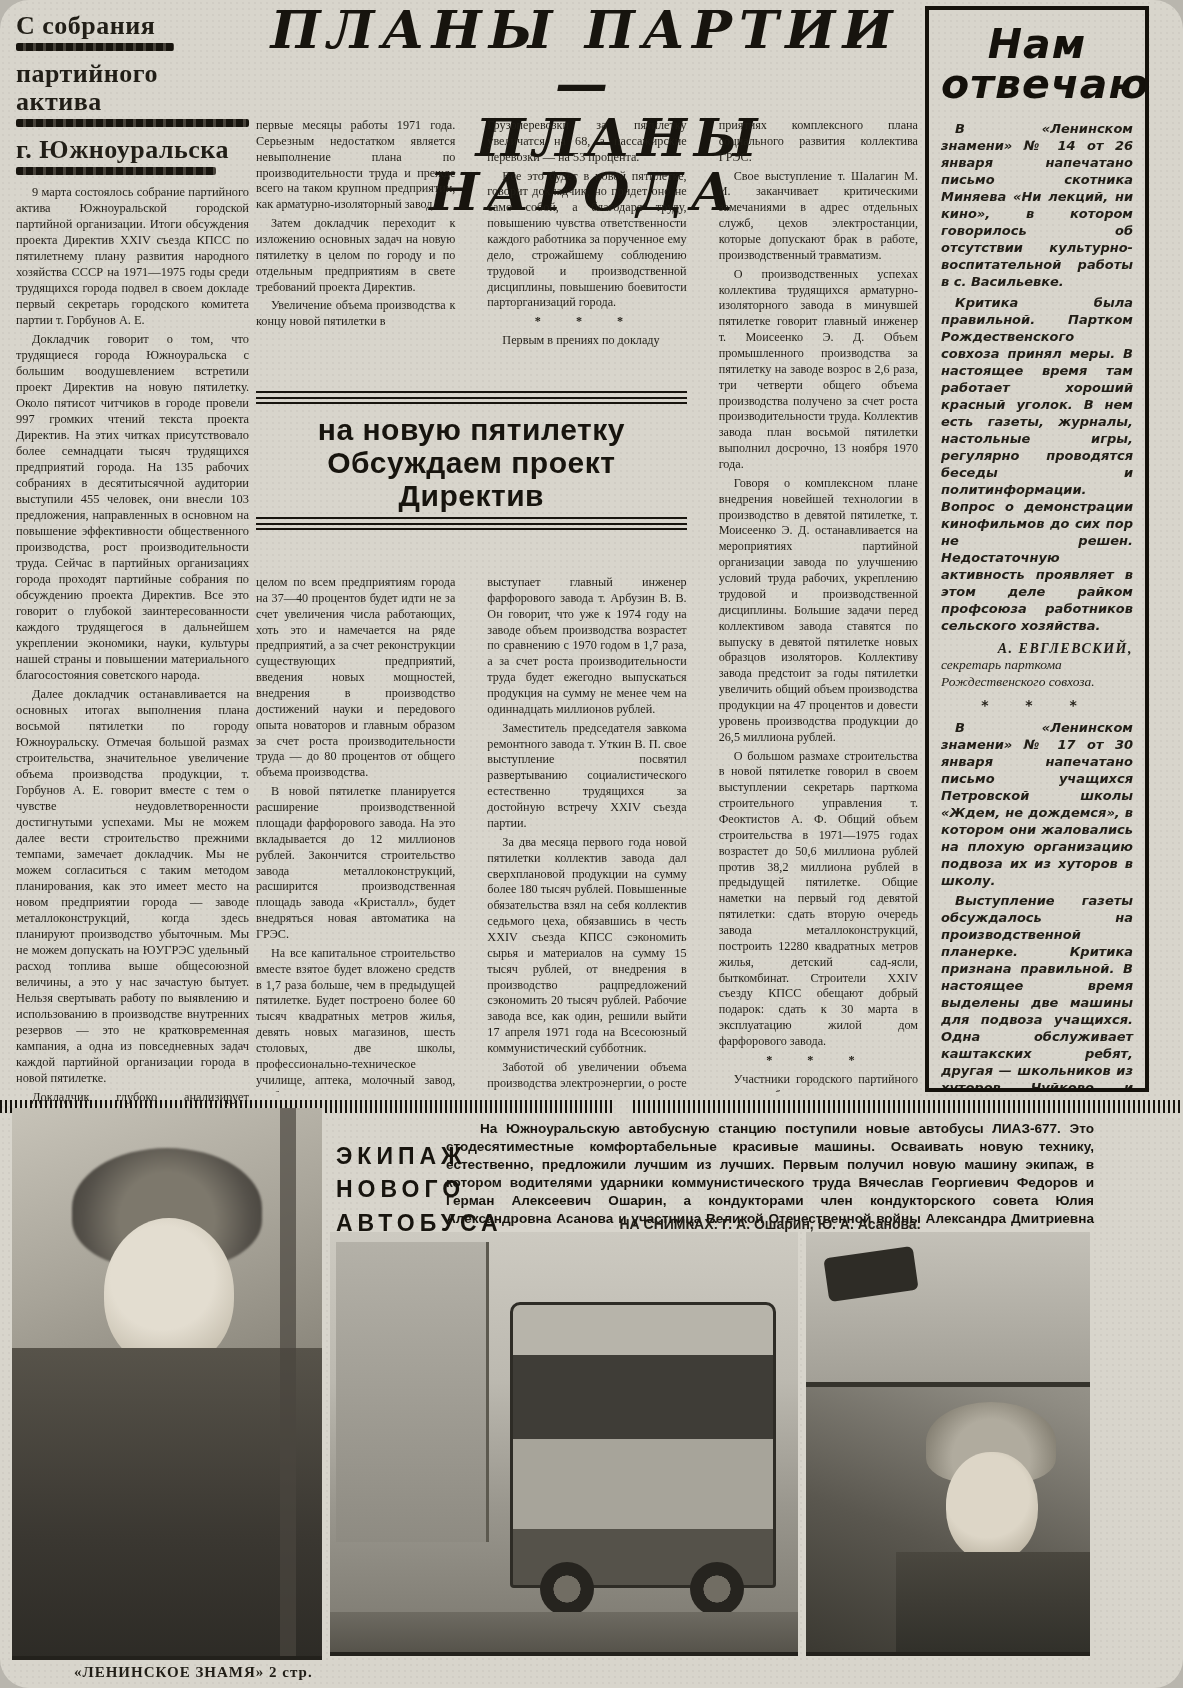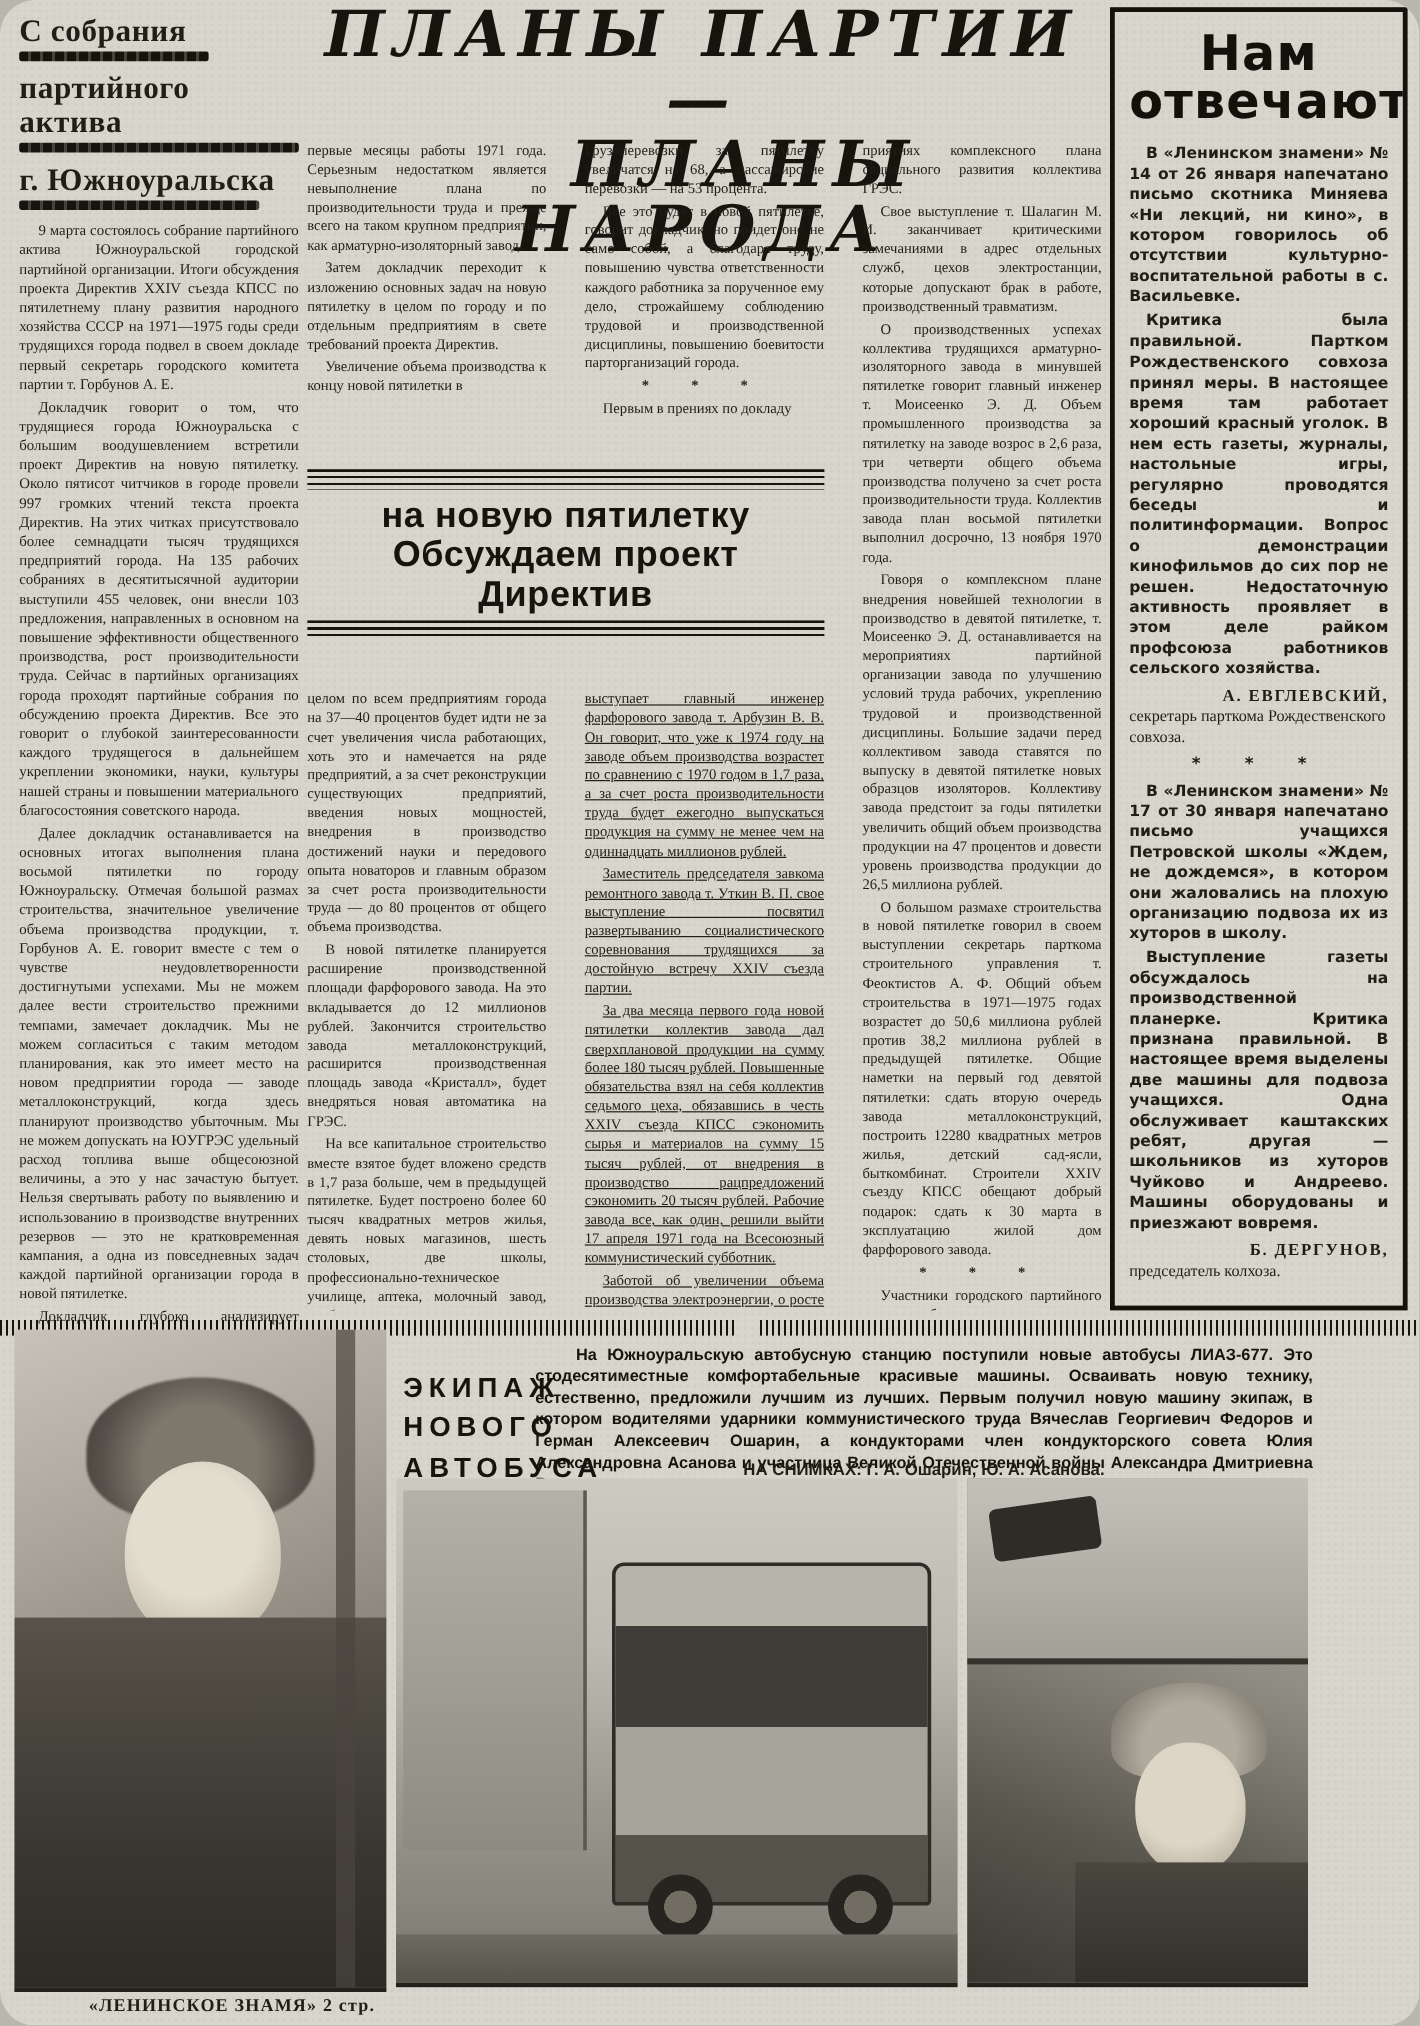--- a/index.html
+++ b/index.html
@@ -25,31 +25,31 @@
        display:grid;grid-template-columns:1fr 1fr 1fr;column-gap:15px;
        grid-template-rows:auto auto 1fr;overflow:hidden;gap:32px;}
   .mid p{margin:0 0 3px 0;text-indent:15px;text-align:justify;
          font-size:12.2px;line-height:1.3;}
   .mid p.cont{text-indent:0;}
   .mcolA-top{grid-column:1;grid-row:1;}
   .mcolB-top{grid-column:2;grid-row:1;}
   .mcolC{grid-column:3;grid-row:1/4;}
   .subhead-block{grid-column:1/3;grid-row:2;padding:2px 0 4px 0;}
   .mcolA-bot{grid-column:1;grid-row:3;}
-  .mcolB-bot{grid-column:2;grid-row:3;text-decoration:underline;}
+  .mcolB-bot{grid-column:2;grid-row:3;}
   .rules{height:17px;margin:5px 0;
          background:repeating-linear-gradient(180deg,#17140e 0 2px,rgba(0,0,0,0) 2px 5.6px);}
   .subhead{text-align:center;font-family:"Liberation Sans",sans-serif;font-weight:bold;
            font-size:30px;line-height:1.1;letter-spacing:.5px;color:#17140e;}
   .stars{text-align:center !important;text-indent:0 !important;letter-spacing:16px;
          font-weight:bold;font-size:13px;margin:3px 0 !important;}
   
-  .right-box{position:absolute;left:925px;top:6px;width:248px;height:1086px;
+  .right-box{position:absolute;left:925px;top:6px;width:224px;height:1086px;
              box-sizing:border-box;border:4px solid #15120c;padding:6px 12px 4px 12px;
-             font-family:"DejaVu Sans",sans-serif;font-weight:bold;overflow:hidden;}
+             font-family:"DejaVu Sans",sans-serif;font-weight:bold;overflow:hidden;font-style:italic;}
   .box-title{text-align:center;font-size:41px;line-height:.98;letter-spacing:1px;
              margin:8px 0 16px 0;color:#14110b;}
   .right-box p{margin:0 0 3px 0;text-indent:14px;text-align:justify;
                font-size:13px;line-height:1.31;}
   .sig-name{font-family:"Liberation Serif",serif;font-weight:bold;font-size:14px;
             letter-spacing:1.5px;text-align:right;margin-top:7px;}
   .sig-role{font-family:"Liberation Serif",serif;font-weight:normal;font-size:13.5px;
             line-height:1.25;text-align:left;margin-bottom:4px;}
   .box-stars{text-align:center;letter-spacing:16px;font-size:14px;margin:6px 0;}
   
@@ -158,21 +158,21 @@
       <div class="subhead">Обсуждаем проект Директив</div>
       <div class="rules"></div>
     </div>
     <div class="mcolA-bot">
       <p class="cont">целом по всем предприятиям города на 37—40 процентов будет идти не за счет увеличения числа работающих, хоть это и намечается на ряде предприятий, а за счет реконструкции существующих предприятий, введения новых мощностей, внедрения в производство достижений науки и передового опыта новаторов и главным образом за счет роста производительности труда — до 80 процентов от общего объема производства.</p>
       <p>В новой пятилетке планируется расширение производственной площади фарфорового завода. На это вкладывается до 12 миллионов рублей. Закончится строительство завода металлоконструкций, расширится производственная площадь завода «Кристалл», будет внедряться новая автоматика на ГРЭС.</p>
       <p>На все капитальное строительство вместе взятое будет вложено средств в 1,7 раза больше, чем в предыдущей пятилетке. Будет построено более 60 тысяч квадратных метров жилья, девять новых магазинов, шесть столовых, две школы, профессионально-техническое училище, аптека, молочный завод, хлебозавод, пионерские лагеря трех заводов, профилакторий и многое другое. И все это для блага народа, во имя человека. Заработная плата одного работающего на предприятиях города за годы новой пятилетки возрастет на 20—22 процента, бытовые услуги увеличиваются в два раза. Товарооборот возрастет на 40 процентов.</p>
     </div>
     <div class="mcolB-bot">
       <p class="cont">выступает главный инженер фарфорового завода т. Арбузин В. В. Он говорит, что уже к 1974 году на заводе объем производства возрастет по сравнению с 1970 годом в 1,7 раза, а за счет роста производительности труда будет ежегодно выпускаться продукция на сумму не менее чем на одиннадцать миллионов рублей.</p>
-      <p>Заместитель председателя завкома ремонтного завода т. Уткин В. П. свое выступление посвятил развертыванию социалистического соревнования трудящихся за достойную встречу XXIV съезда партии.</p>
+      <p>Заместитель председателя завкома ремонтного завода т. Уткин В. П. свое выступление посвятил развертыванию социалистического естественно трудящихся за достойную встречу XXIV съезда партии.</p>
       <p>За два месяца первого года новой пятилетки коллектив завода дал сверхплановой продукции на сумму более 180 тысяч рублей. Повышенные обязательства взял на себя коллектив седьмого цеха, обязавшись в честь XXIV съезда КПСС сэкономить сырья и материалов на сумму 15 тысяч рублей, от внедрения в производство рацпредложений сэкономить 20 тысяч рублей. Рабочие завода все, как один, решили выйти 17 апреля 1971 года на Всесоюзный коммунистический субботник.</p>
       <p>Заботой об увеличении объема производства электроэнергии, о росте производительности труда и на основе этого значительного улучшения материального положения рабочих в новой пятилетке было проникнуто выступление машиниста энергоблока Южноуральской ГРЭС т. Шалагина М. И. Он говорит о большом размахе жилищного строительства, о меро-</p>
     </div>
   </div>
 
   <div class="right-box">
     <div class="box-title">
       <div>Нам</div>
       <div>отвечают</div>
     </div>

